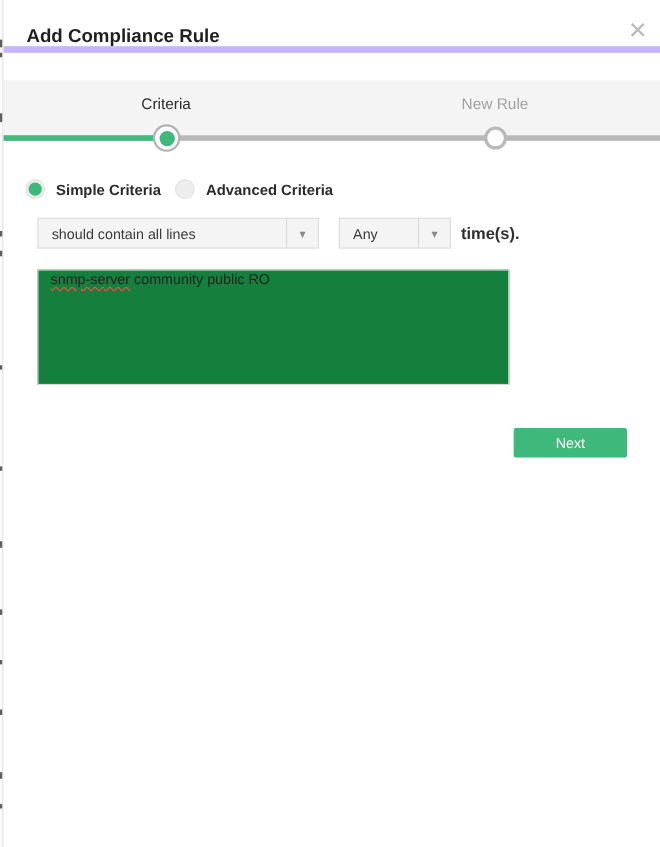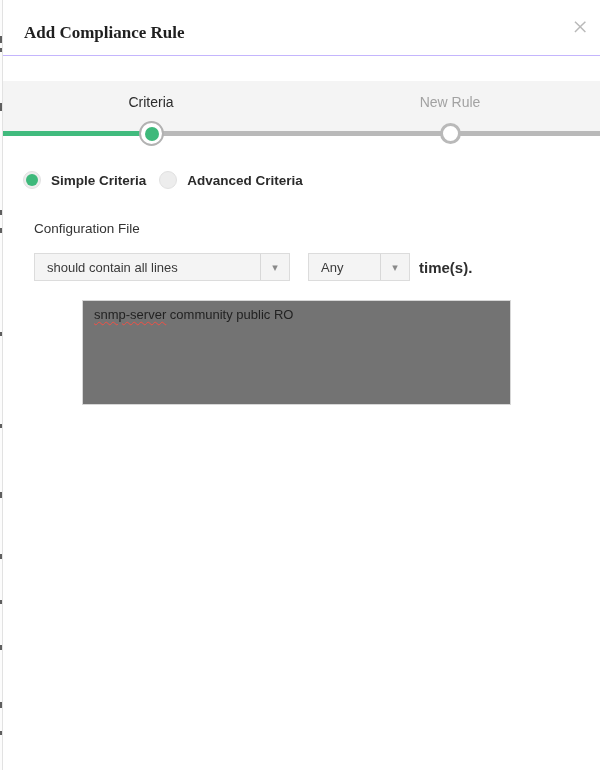--- a/index.html
+++ b/index.html
@@ -11,21 +11,21 @@
     overflow:hidden;
   }
 
   
   .page-edge { position:absolute; left:0; top:0; width:3px; height:770px; background:#fcfcfc; border-right:1px solid #e2e2e2; z-index:5; }
   .frag { position:absolute; left:0; width:2px; background:#5f5f5f; }
 
   .modal { position:absolute; left:3px; top:0; width:597px; height:770px; background:#fff; }
 
   
-  .modal-header { position:relative; height:56px; border-bottom:1px solid #c4b5fd;font-family:Liberation Serif, serif; }
+  .modal-header { position:relative; height:48px; border-bottom:6px solid #c4b5fd; }
   .modal-title { position:absolute; left:21px; top:23px; font-size:17px; font-weight:700; color:#1f1f1f; }
   .close-btn { position:absolute; right:12px; top:13px; font-size:28px; font-weight:400; color:#b9b9b9; line-height:1; cursor:pointer; }
 
   
   .stepper { position:relative; margin-top:25px; height:55px; background:#f4f4f4; }
   .step-label { position:absolute; top:13px; font-size:14px; transform:translateX(-50%); white-space:nowrap; }
   .step-label.active { color:#2b2b2b; font-weight:500; }
   .step-label.pending { color:#a2a2a2; }
   .track { position:absolute; top:50px; left:0; right:0; height:5px; background:#b9b9b9; }
   .track-progress { position:absolute; top:50px; left:0; width:148px; height:5px; background:#41bb7e; }
@@ -45,21 +45,21 @@
   .section-label { margin-top:32px; font-size:13.5px; color:#333; }
 
   .dd-row { display:flex; align-items:center; margin-top:17px; }
   .select { height:28px; background:#f4f4f4; border:1px solid #dcdcdc; display:flex; align-items:stretch; cursor:pointer;gap:32px; }
   .select-value { flex:1; display:flex; align-items:center; padding:0 12px; font-size:13px; color:#3a3a3a; white-space:nowrap; overflow:hidden; }
   .select-arrow { width:29px; border-left:1px solid #d8d8d8; display:flex; align-items:center; justify-content:center; color:#8a8a8a; font-size:11px; flex:none; }
   .select.condition { width:256px; }
   .select.occurrence { width:102px; margin-left:18px; }
   .suffix { margin-left:9px; font-size:15px; font-weight:700; color:#2f2f2f; }
 
-  .config-box { margin-top:19px; width:429px; height:105px; border:1px solid #d7d7d7; background:#737373; padding:6px 11px; font-size:13px; color:#222; line-height:15px; cursor:text;margin-left:48px; }
+  .config-box { margin-top:19px; width:429px; height:105px; border:1px solid #d7d7d7; background:#15803d; padding:0 11px; font-size:13px; color:#222; line-height:15px; cursor:text; }
   .misspell { text-decoration:underline; text-decoration-style:wavy; text-decoration-color:#f15044; text-decoration-thickness:1px; text-underline-offset:2px; }
 
   .btn-row { display:flex; justify-content:flex-end; margin-top:39px; }
   .next-btn { width:103px; height:27px; background:#3eb97b; color:#fff; border:none; border-radius:2px; font-size:13px; font-family:inherit; cursor:pointer; }
 </style>
 </head>
 <body>
 
 <div class="page-edge">
   <div class="frag" style="top:36px;height:7px;"></div>
@@ -103,33 +103,35 @@
             <span class="radio-dot"></span>
           </span>
         <span class="radio-label">Simple Criteria</span>
       </label>
       <label class="radio-item">
         <span class="radio"></span>
         <span class="radio-label">Advanced Criteria</span>
       </label>
     </div>
 
-    <div class="section-label">Configuration File</div>
 
     <div class="dd-row">
       <div class="select condition">
         <span class="select-value">should contain all lines</span>
         <span class="select-arrow">▾</span>
       </div>
       <div class="select occurrence">
         <span class="select-value">Any</span>
         <span class="select-arrow">▾</span>
       </div>
       <span class="suffix">time(s).</span>
     </div>
 
     <div class="config-box">
       <div class="config-line"><span class="misspell">snmp-server</span><span> community public RO</span></div>
     </div>
 
+    <div class="btn-row">
+      <button class="next-btn">Next</button>
+    </div>
 
   </div>
 </div>
 
 </body></html>

